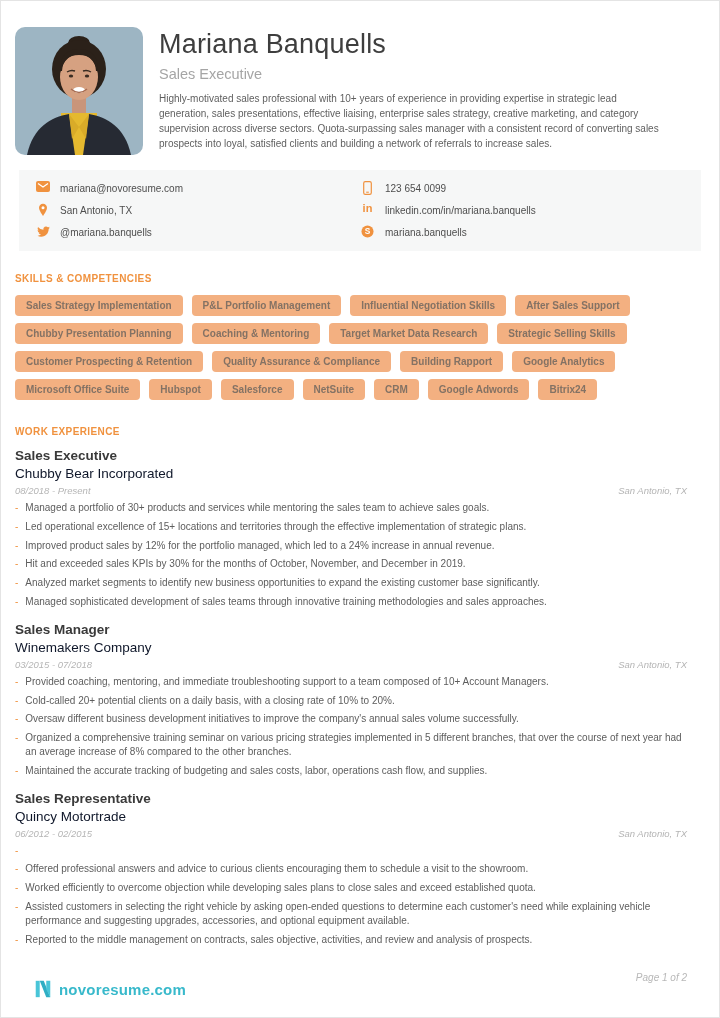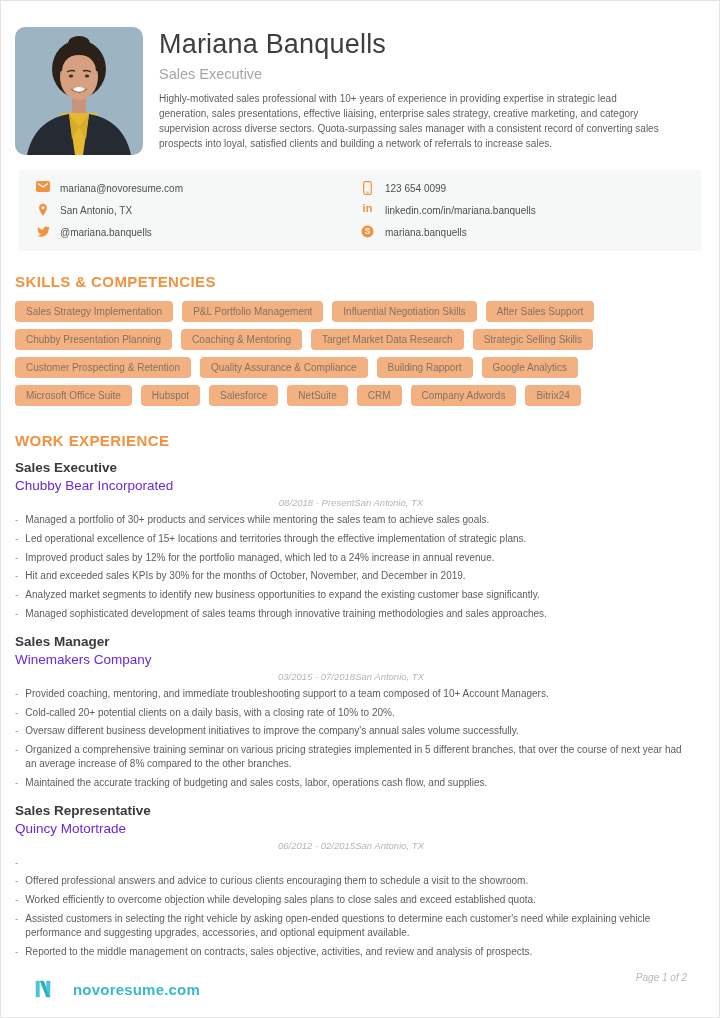--- a/index.html
+++ b/index.html
@@ -37,44 +37,44 @@
     padding:11px 16px;
     display:grid;grid-template-columns:1fr 1fr;
     row-gap:7px;
   }
   .contact-item{display:flex;align-items:center;gap:10px;font-size:10px;color:#4e4e4e;}
   .cicon{width:15px;height:15px;flex:none;display:flex;justify-content:center;color:var(--accent);}
   .cicon svg{display:block;}
   .in-glyph{font-size:11px;font-weight:bold;color:var(--accent);line-height:1;}
 
   
-  .section-heading{font-size:15px;font-weight:bold;color:var(--accent);letter-spacing:.4px;}
+  .section-heading{font-size:10px;font-weight:bold;color:var(--accent);letter-spacing:.4px;}
   .skills{margin-top:22px;}
   .tags{margin-top:11px;display:flex;flex-wrap:wrap;gap:7px 9px;}
   .tag{
     background:var(--tag-bg);color:var(--tag-text);
-    font-size:10px;padding:5px 11px;border-radius:4px;white-space:nowrap;
+    font-size:10px;padding:5px 11px;border-radius:4px;white-space:nowrap;font-weight:bold;
   }
 
   .work{margin-top:26px;}
   .job{margin-top:13px;}
   .job:first-of-type{margin-top:11px;}
   .job-title{font-size:13.5px;font-weight:bold;color:#3a3a3a;}
-  .job-company{font-size:13.5px;color:#6d28d9;margin-top:3px;font-weight:normal;}
-  .meta{display:flex;justify-content:center;margin-top:4px;font-size:9.5px;font-style:italic;color:#b5b5b5;}
+  .job-company{font-size:13.5px;color:#0f172a;margin-top:3px;font-weight:normal;}
+  .meta{display:flex;justify-content:space-between;margin-top:4px;font-size:9.5px;font-style:italic;color:#b5b5b5;}
   .bullets{margin-top:5px;}
   .bullet{display:flex;gap:7px;font-size:10px;color:#5d5d5d;line-height:1.38;margin-top:5px;}
   .dash{color:var(--accent);flex:none;}
 
   
   .footer{
     position:absolute;left:32px;right:32px;bottom:18px;
     display:flex;justify-content:space-between;align-items:center;
   }
-  .brand{display:flex;align-items:center;gap:20px;color:var(--teal);margin-top:24px;}
+  .brand{display:flex;align-items:center;gap:6px;color:var(--teal);margin-top:24px;}
   .brand-text{font-size:15px;font-weight:bold;letter-spacing:.2px;}
   .page-number{font-size:10px;font-style:italic;color:#b8b8b8;}
 </style>
 </head>
 <body>
 
 <div class="header pad">
   <div class="photo">
     <svg viewBox="0 0 128 128">
       <rect width="128" height="128" fill="#9db5c3"></rect>
@@ -170,21 +170,21 @@
       <span class="tag">Strategic Selling Skills</span>
       <span class="tag">Customer Prospecting &amp; Retention</span>
       <span class="tag">Quality Assurance &amp; Compliance</span>
       <span class="tag">Building Rapport</span>
       <span class="tag">Google Analytics</span>
       <span class="tag">Microsoft Office Suite</span>
       <span class="tag">Hubspot</span>
       <span class="tag">Salesforce</span>
       <span class="tag">NetSuite</span>
       <span class="tag">CRM</span>
-      <span class="tag">Company Adwords</span>
+      <span class="tag">Google Adwords</span>
       <span class="tag">Bitrix24</span>
     </div>
 </div>
 
 <div class="work pad">
   <div class="section-heading">WORK EXPERIENCE</div>
   <div id="jobs-list">
   <div class="job">
     <div class="job-title">Sales Executive</div>
     <div class="job-company">Chubby Bear Incorporated</div>

